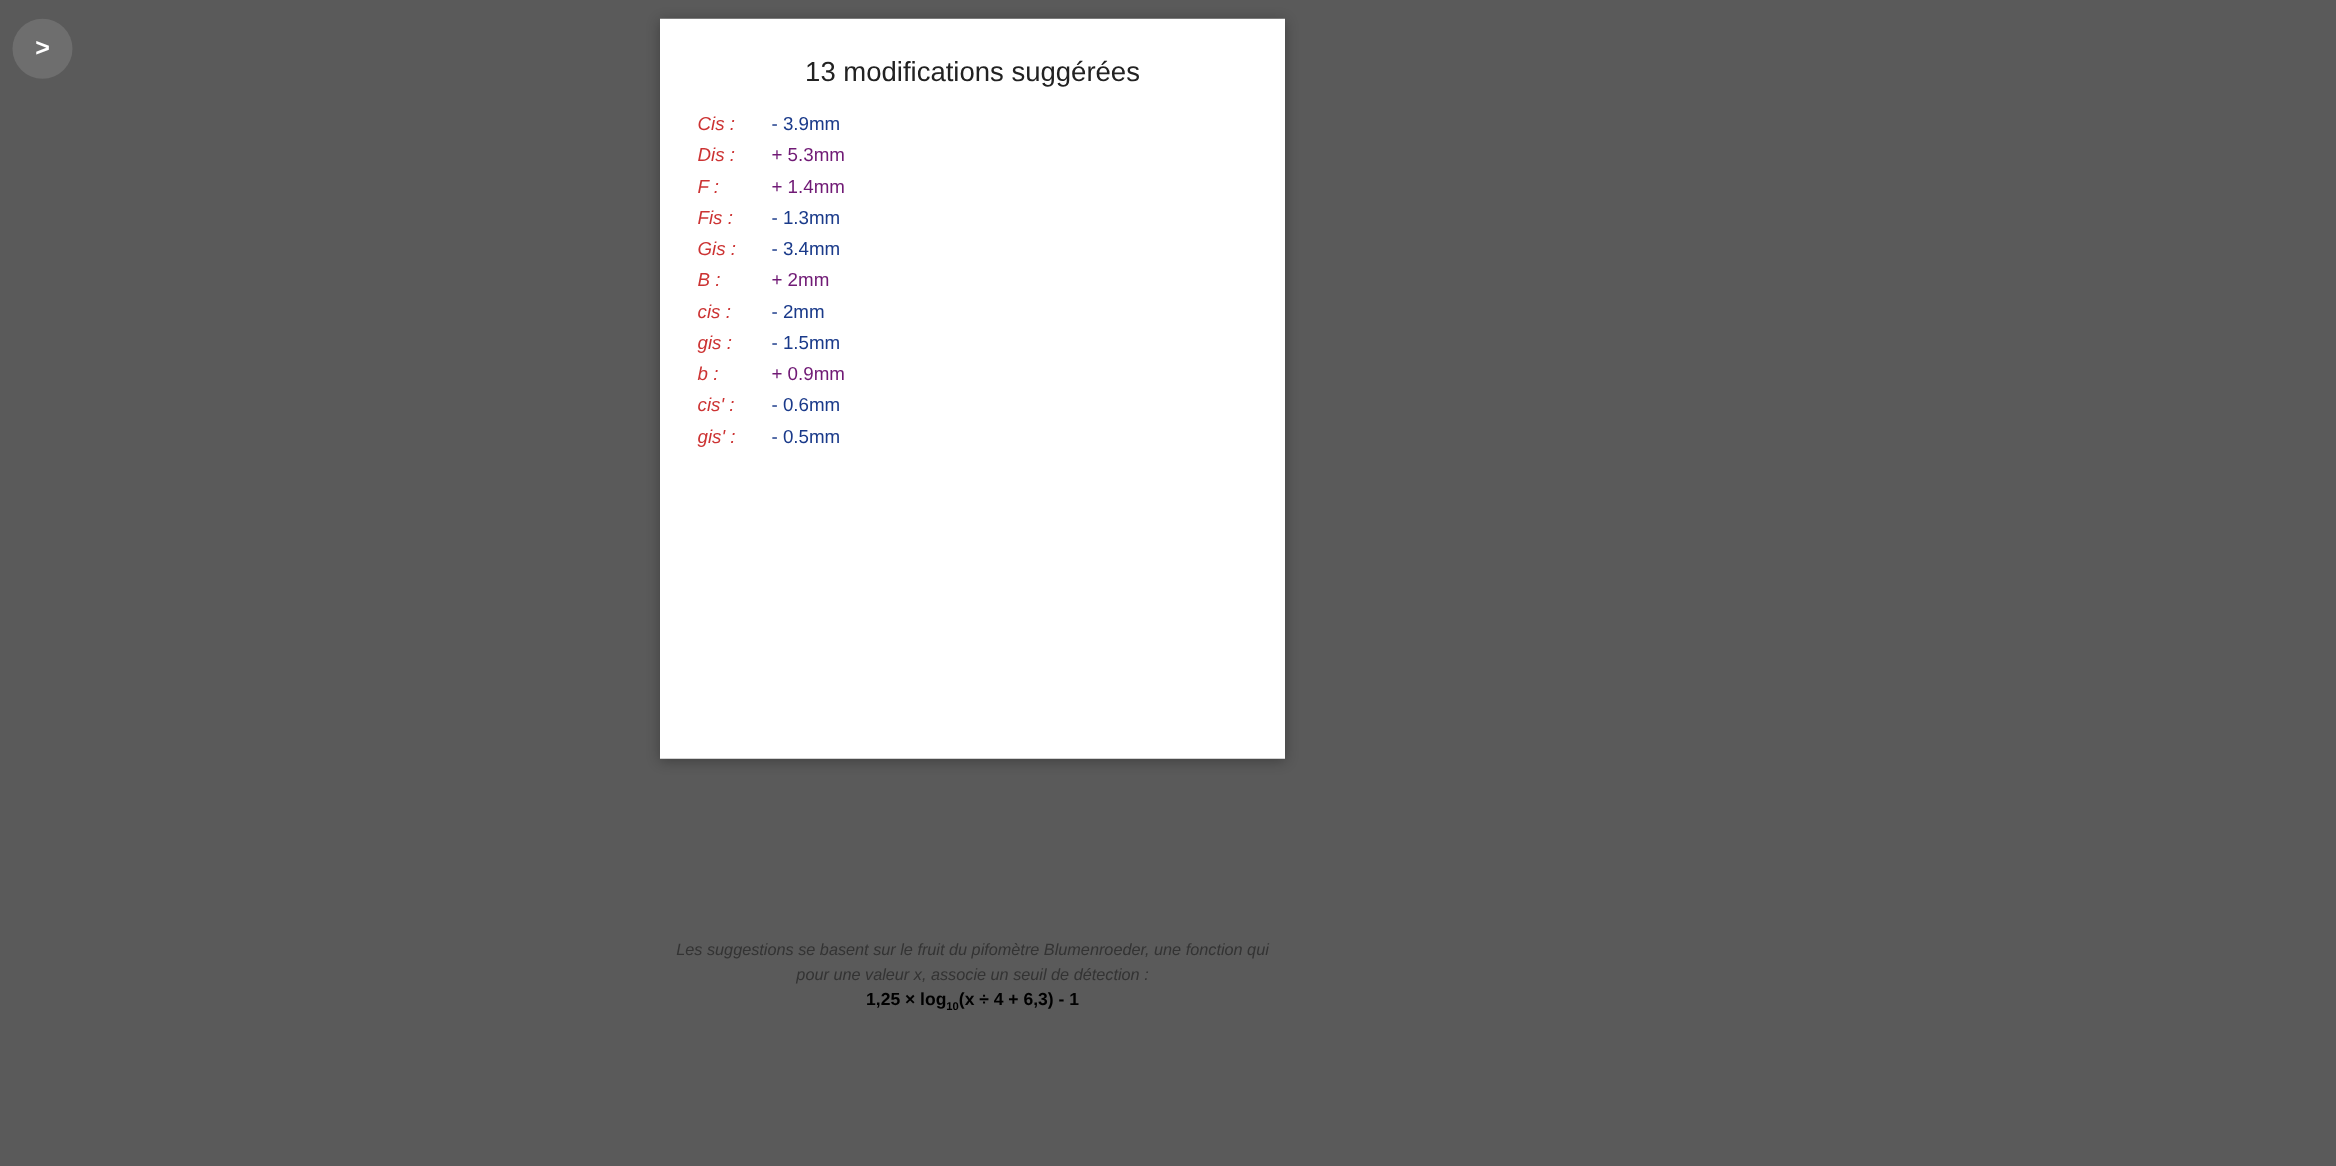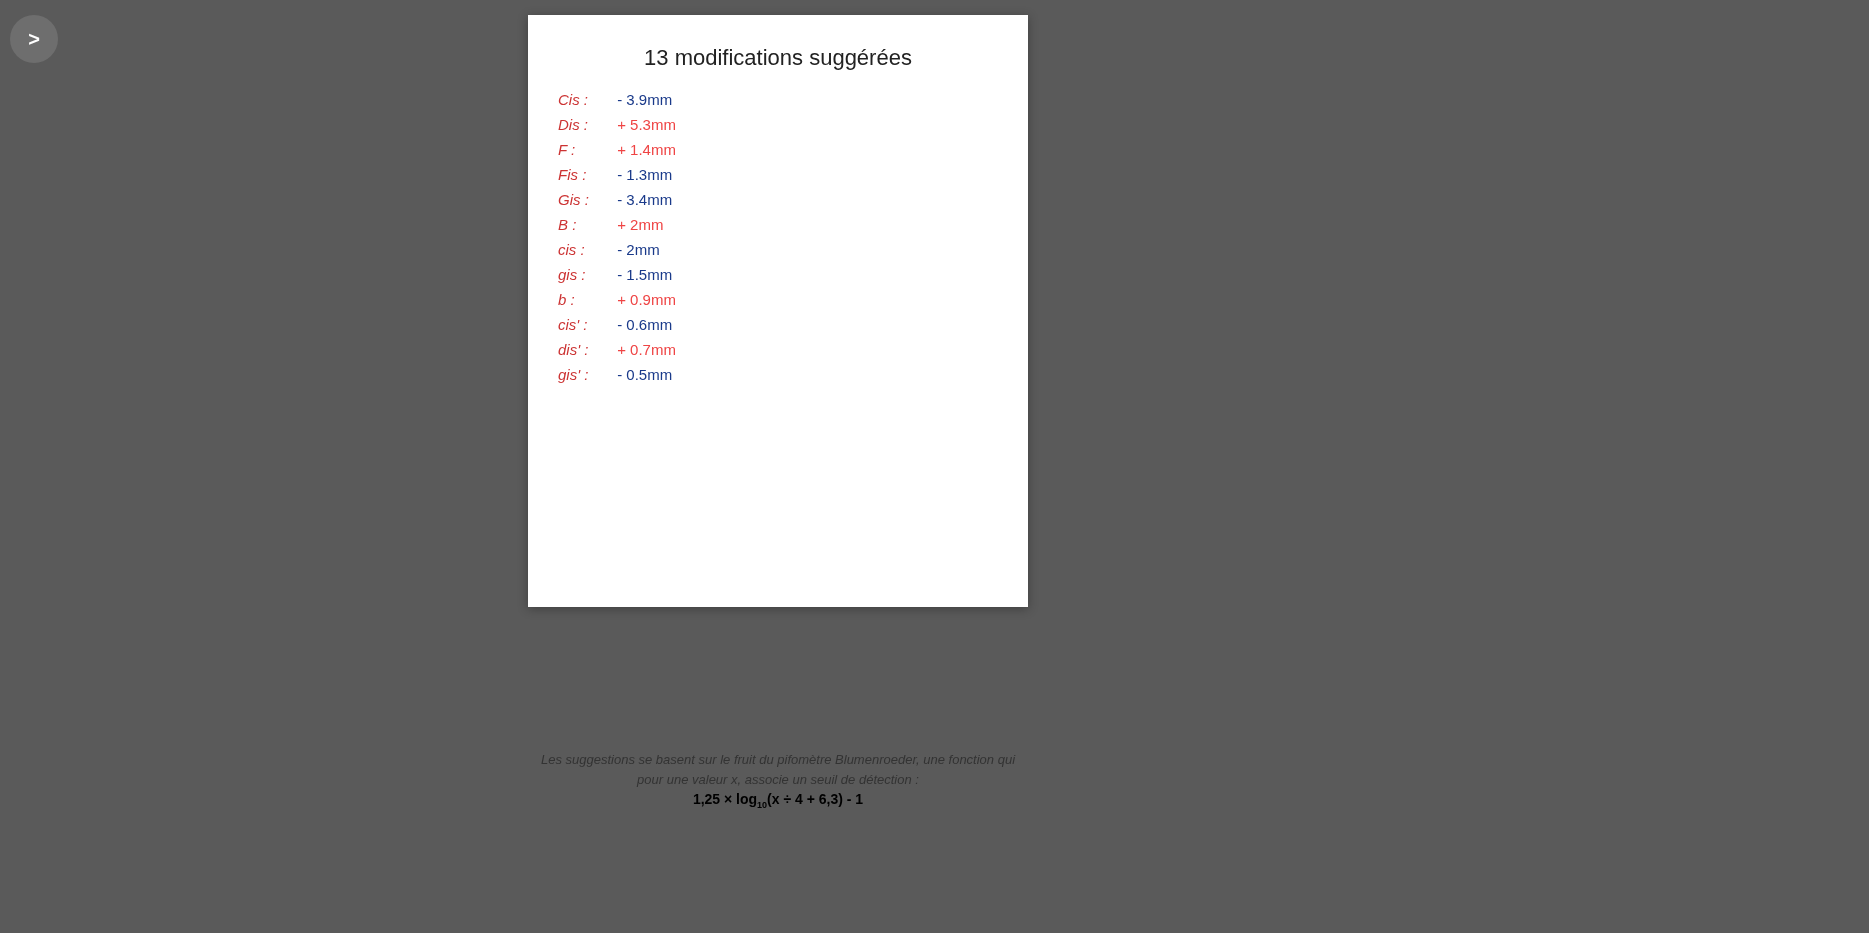--- a/index.html
+++ b/index.html
@@ -68,21 +68,21 @@
     }
 
     .item-label {
       color: #cc3333;
       display: inline-block;
       min-width: 55px;
       font-style: italic;
     }
 
     .item-value-positive {
-      color: #ef4444;
+      color: #701a75;
     }
 
     .item-value-negative {
       color: #1a3a8a;
     }
 
     #footer-note {
       position: absolute;
       left: 528px;
       top: 750px;
@@ -120,21 +120,20 @@
   <li><span class="item-label">Cis :</span><span class="item-value-negative">  - 3.9mm</span></li>
       <li><span class="item-label">Dis :</span><span class="item-value-positive">  + 5.3mm</span></li>
       <li><span class="item-label">F :</span><span class="item-value-positive">  + 1.4mm</span></li>
       <li><span class="item-label">Fis :</span><span class="item-value-negative">  - 1.3mm</span></li>
       <li><span class="item-label">Gis :</span><span class="item-value-negative">  - 3.4mm</span></li>
       <li><span class="item-label">B :</span><span class="item-value-positive">  + 2mm</span></li>
       <li><span class="item-label">cis :</span><span class="item-value-negative">  - 2mm</span></li>
       <li><span class="item-label">gis :</span><span class="item-value-negative">  - 1.5mm</span></li>
       <li><span class="item-label">b :</span><span class="item-value-positive">  + 0.9mm</span></li>
       <li><span class="item-label">cis' :</span><span class="item-value-negative">  - 0.6mm</span></li>
-      <li><span class="item-label">dis' :</span><span class="item-value-positive">  + 0.7mm</span></li>
       <li><span class="item-label">gis' :</span><span class="item-value-negative">  - 0.5mm</span></li>
     </ul>
 </div>
 
 <div id="footer-note">
   <span>Les suggestions se basent sur le fruit du pifomètre Blumenroeder, une fonction qui</span><br>
   <span>pour une valeur x, associe un seuil de détection :</span><br>
   <span id="footer-formula">1,25 × log<sub>10</sub>(x ÷ 4 + 6,3) - 1</span>
 </div>
 

